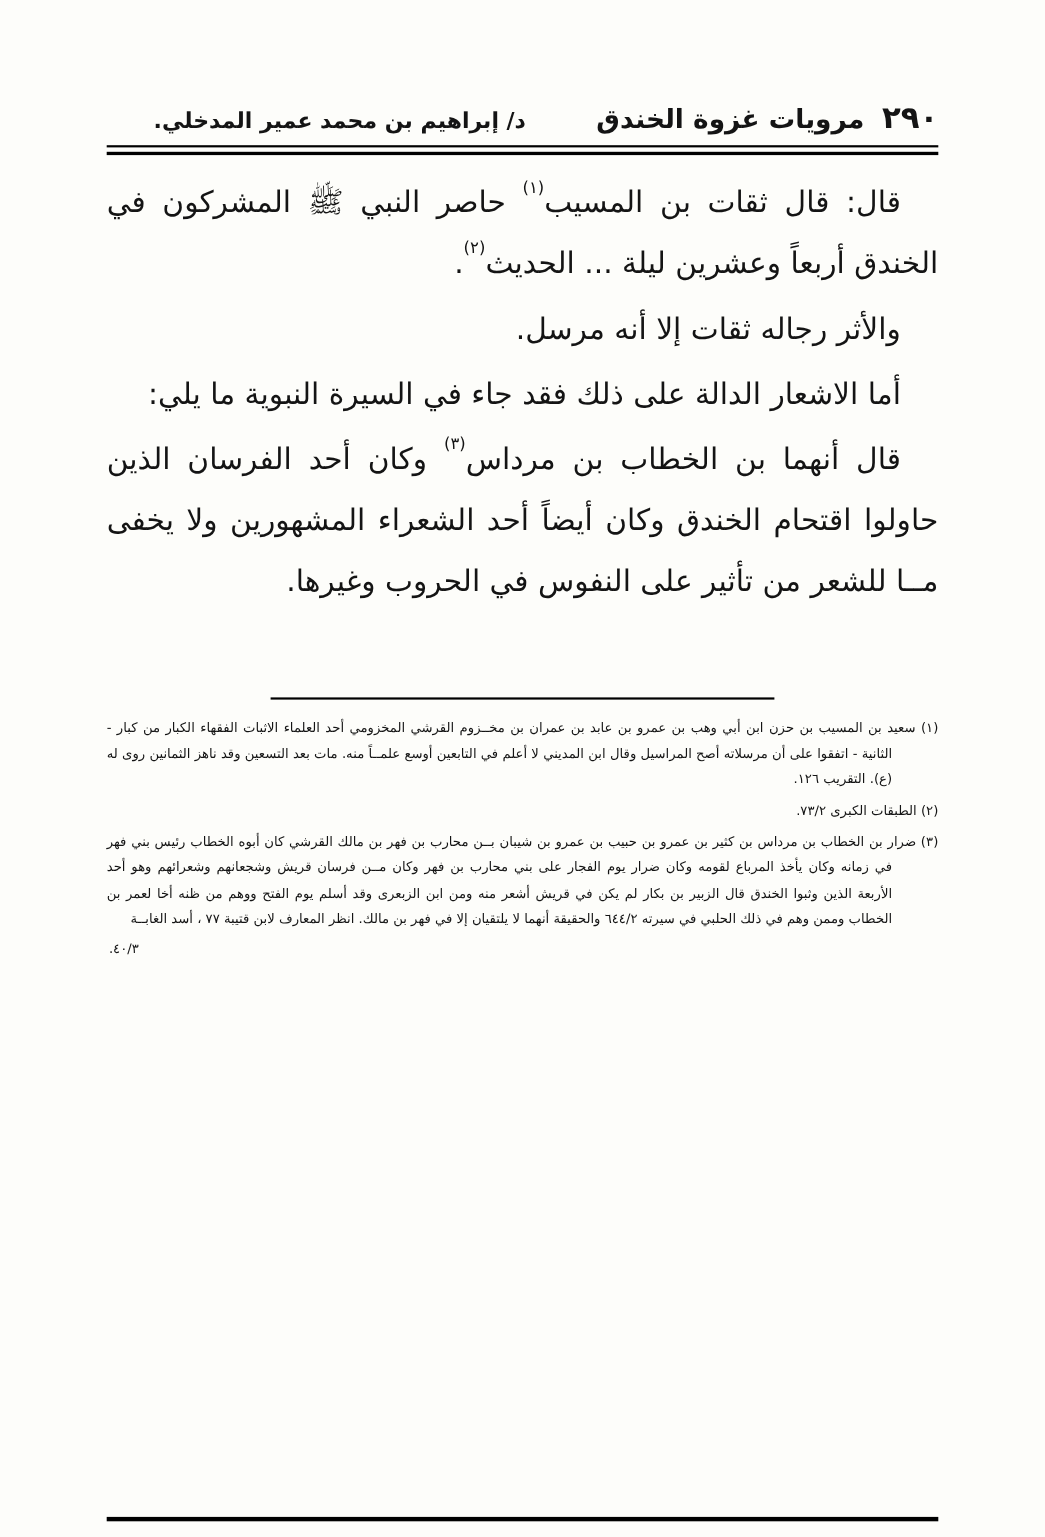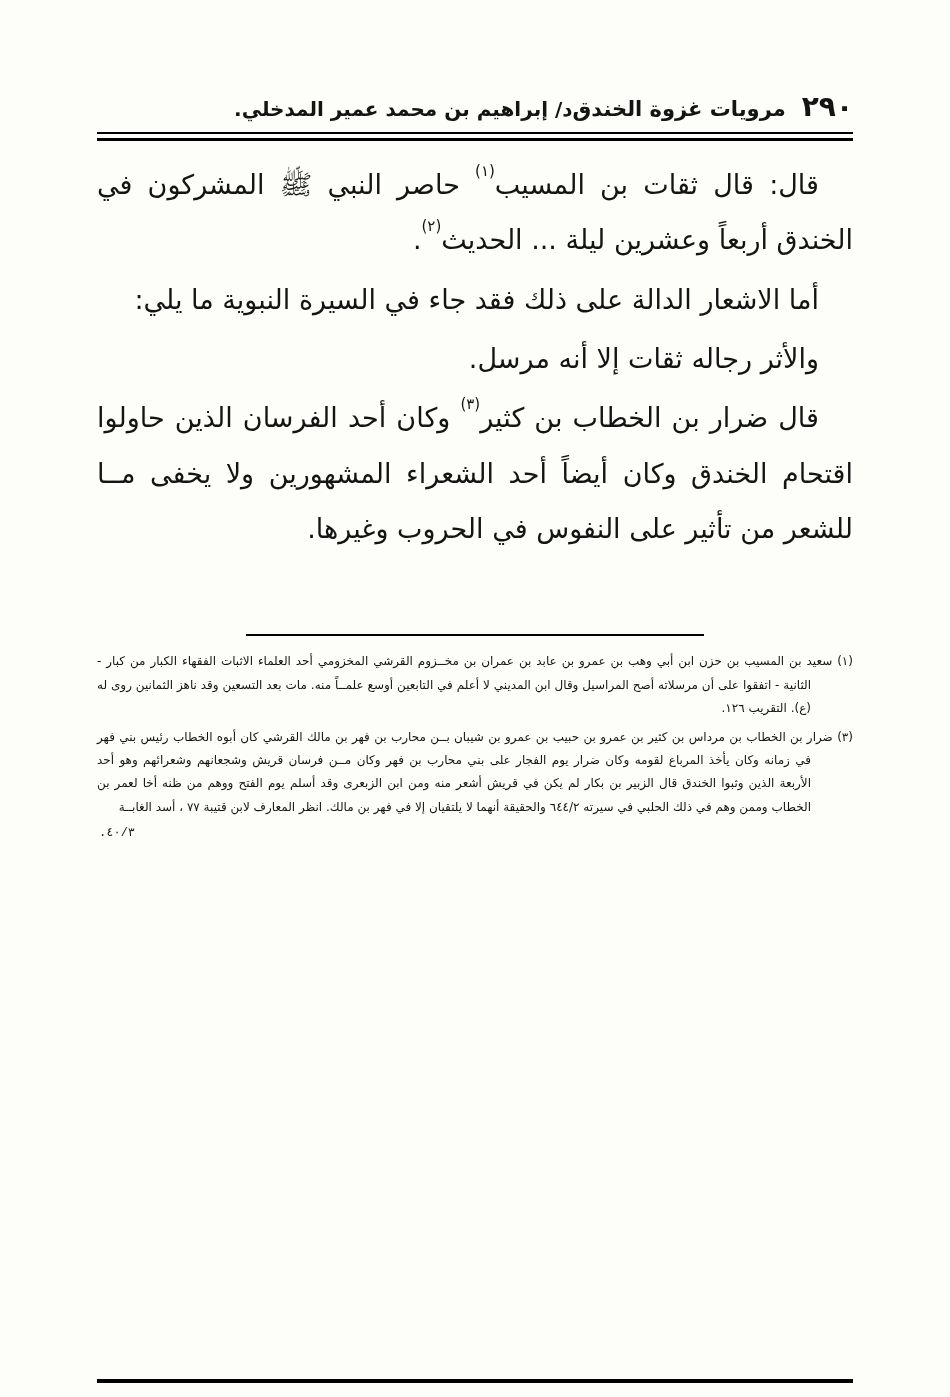--- a/index.html
+++ b/index.html
@@ -17,22 +17,22 @@
     overflow: hidden;
   }
   
   .header {
     display: flex;
     align-items: baseline;
     font-weight: bold;
   }
   .header-right { display: flex; align-items: baseline; gap: 16px; }
   .page-number { font-size: 28px; letter-spacing: 3px; }
-  .book-title  { font-size: 21px; }
-  .author      { font-size: 20px; }
+  .book-title  { font-size: 24px; }
+  .author      { font-size: 20px; margin-right: 64px; }
   .rule-thin  { border-top: 2px solid #000; margin-top: 9px; }
   .rule-thick { border-top: 3px solid #000; margin-top: 4px; }
   
   .body {
     margin-top: 16px;
     font-size: 27px;
     line-height: 2.05;
     text-align: justify;
   }
   .para { text-indent: 34px; margin-bottom: 4px; }
@@ -57,21 +57,20 @@
   .footnote {
     padding-right: 42px;
     text-indent: -42px;
     margin-bottom: 5px;
   }
   .fn-tail {
     direction: rtl;
     text-align: left;
     padding-left: 2px;
     margin-top: -2px;
-    font-family: Liberation Mono, monospace;
   }
   
   .bottom-rule {
     position: absolute;
     left: 97px;
     right: 97px;
     bottom: 14px;
     height: 4px;
     background: #000;
   }
@@ -88,32 +87,33 @@
     </div>
     <div class="author">د/ إبراهيم بن محمد عمير المدخلي.</div>
   </header>
 
   <div class="rule-thin"></div>
   <div class="rule-thick"></div>
 
   <main class="body">
     <p class="para"><span>قال: قال ثقات بن المسيب</span><sup class="fn-ref">(١)</sup><span> حاصر النبي ﷺ المشركون في الخندق أربعاً وعشرين ليلة ... الحديث</span><sup class="fn-ref">(٢)</sup><span>.</span></p>
 
+    <p class="para">والأثر رجاله ثقات إلا أنه مرسل.</p>
+
     <p class="para">أما الاشعار الدالة على ذلك فقد جاء في السيرة النبوية ما يلي:</p>
 
-    <p class="para">والأثر رجاله ثقات إلا أنه مرسل.</p>
-
-    <p class="para"><span>قال ضرار بن الخطاب بن كثير</span><sup class="fn-ref">(٣)</sup><span> وكان أحد الفرسان الذين حاولوا اقتحام الخندق وكان أيضاً أحد الشعراء المشهورين ولا يخفى مــا للشعر من تأثير على النفوس في الحروب وغيرها.</span></p>
+    <p class="para"><span>قال أنهما بن الخطاب بن مرداس</span><sup class="fn-ref">(٣)</sup><span> وكان أحد الفرسان الذين حاولوا اقتحام الخندق وكان أيضاً أحد الشعراء المشهورين ولا يخفى مــا للشعر من تأثير على النفوس في الحروب وغيرها.</span></p>
   </main>
 
   <div class="fn-sep"></div>
 
   <section class="footnotes">
     <p class="footnote"><span class="fn-marker">(١)</span> <span>سعيد بن المسيب بن حزن ابن أبي وهب بن عمرو بن عابد بن عمران بن مخــزوم القرشي المخزومي أحد العلماء الاثبات الفقهاء الكبار من كبار - الثانية - اتفقوا على أن مرسلاته أصح المراسيل وقال ابن المديني لا أعلم في التابعين أوسع علمــاً منه. مات بعد التسعين وقد ناهز الثمانين روى له (ع). التقريب ١٢٦.</span></p>
 
+    <p class="footnote"><span class="fn-marker">(٢)</span> <span>الطبقات الكبرى ٧٣/٢.</span></p>
 
     <p class="footnote"><span class="fn-marker">(٣)</span> <span>ضرار بن الخطاب بن مرداس بن كثير بن عمرو بن حبيب بن عمرو بن شيبان بــن محارب بن فهر بن مالك القرشي كان أبوه الخطاب رئيس بني فهر في زمانه وكان يأخذ المرباع لقومه وكان ضرار يوم الفجار على بني محارب بن فهر وكان مــن فرسان قريش وشجعانهم وشعرائهم وهو أحد الأربعة الذين وثبوا الخندق قال الزبير بن بكار لم يكن في قريش أشعر منه ومن ابن الزبعرى وقد أسلم يوم الفتح ووهم من ظنه أخا لعمر بن الخطاب وممن وهم في ذلك الحلبي في سيرته ٦٤٤/٢ والحقيقة أنهما لا يلتقيان إلا في فهر بن مالك. انظر المعارف لابن قتيبة ٧٧ ، أسد الغابــة</span></p>
 
     <p class="fn-tail">٤٠/٣.</p>
   </section>
 
   <footer class="bottom-rule"></footer>
 
 </div>
 

